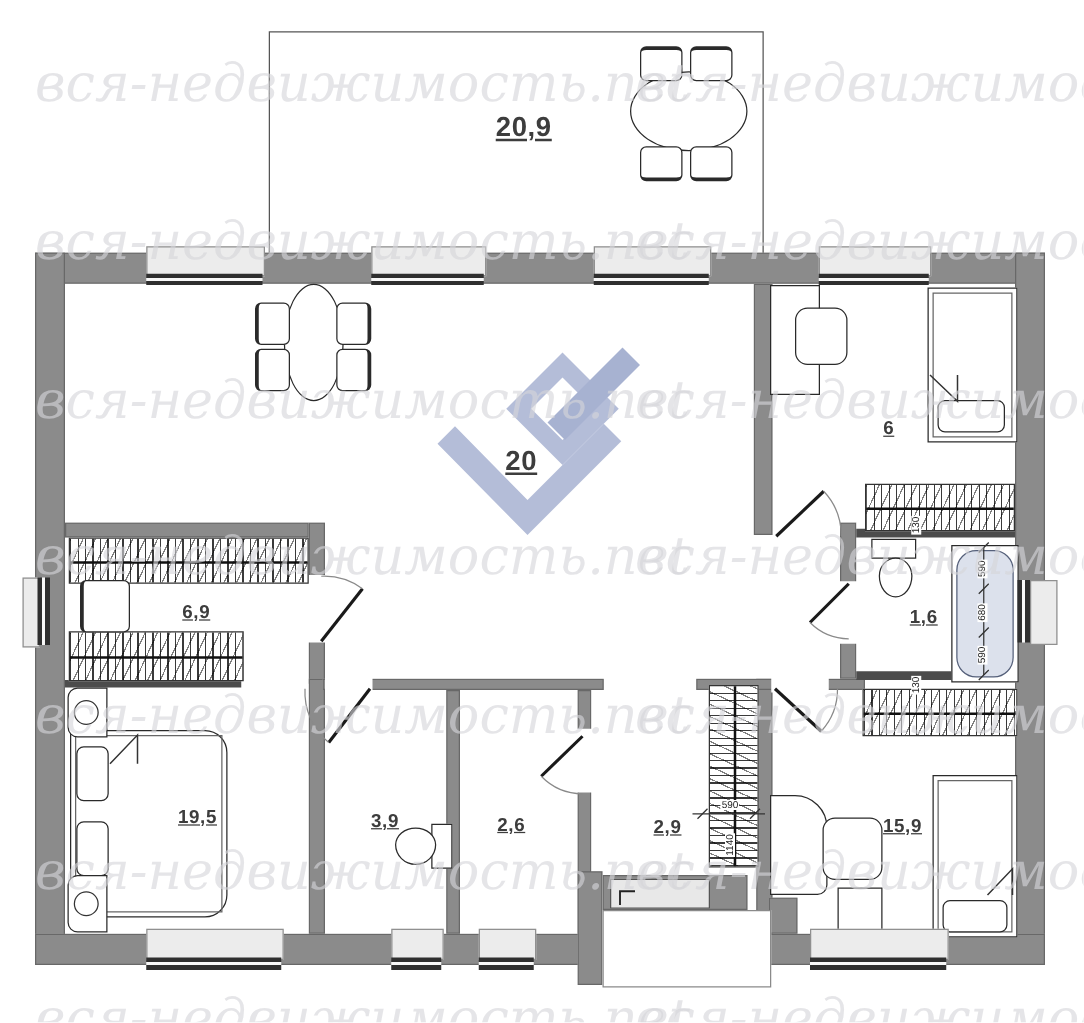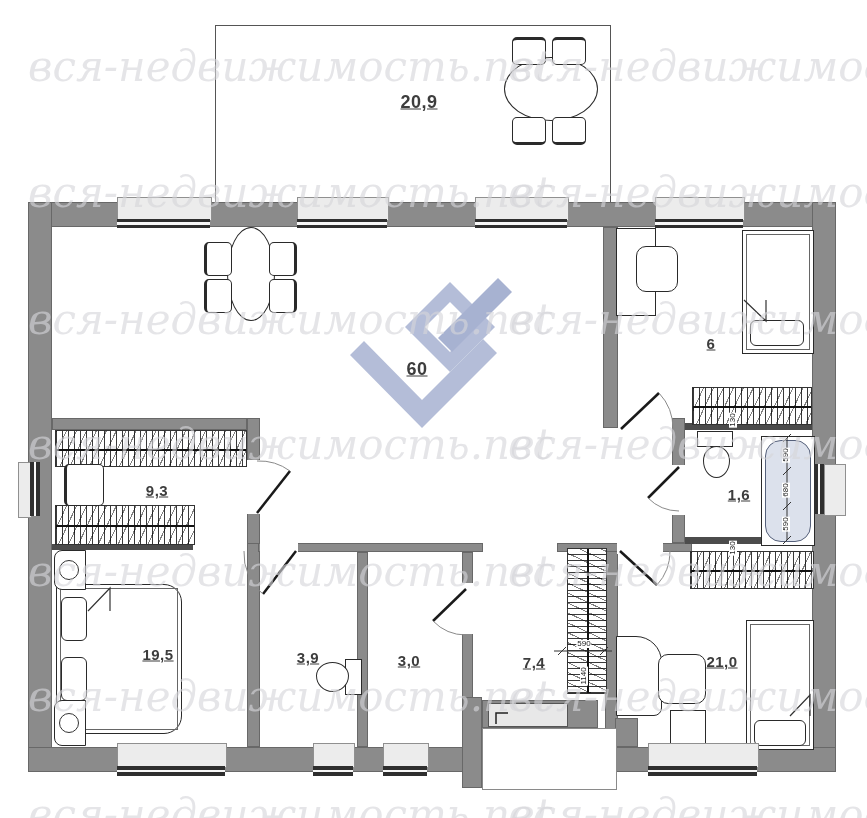--- a/index.html
+++ b/index.html
@@ -28,21 +28,21 @@
   .chair{border-radius:5px;}
   .bk-t{border-top-width:3px;} .bk-b{border-bottom-width:3px;}
   .bk-l{border-left-width:3px;} .bk-r{border-right-width:3px;}
   .ochair{border-radius:10px;}
   .bowl{border-radius:50% 50% 50% 50%/46% 46% 54% 54%;}
   .tubin{position:absolute;border:1.2px solid #55607a;border-radius:16px;background:var(--tub,#dce1ec);z-index:15;}
   .ctab{border-radius:8px 0 0 8px;}
   .ctab .dot{position:absolute;width:18px;height:18px;border:1.2px solid #333;border-radius:50%;left:4px;top:50%;margin-top:-10px;}
   .lbl{position:absolute;z-index:45;font-weight:bold;font-size:15px;color:#3d3d3d;
        text-decoration:underline;letter-spacing:.5px;transform:translate(-50%,-50%);white-space:nowrap;}
-  .lbl-lg{font-size:18px;}
+  .lbl-lg{font-size:22px;}
   .chip{position:absolute;z-index:30;font-size:8px;color:#222;background:#fff;padding:0 1px;line-height:1;
         transform:translate(-50%,-50%);white-space:nowrap;}
   .chip.rot{transform:translate(-50%,-50%) rotate(-90deg);}
   .wm{position:absolute;z-index:40;font:italic 42px "DejaVu Serif",serif;
       color:var(--watermark,#d6d6da);opacity:.62;white-space:nowrap;pointer-events:none;}
   svg.overlay{position:absolute;left:0;top:0;z-index:25;pointer-events:none;}
   svg.logo{position:absolute;z-index:20;pointer-events:none;}
 </style>
 </head>
 <body>
@@ -198,29 +198,29 @@
 
   <span class="chip rot" style="left:786px;top:455px;">590</span>
   <span class="chip rot" style="left:786px;top:490px;">680</span>
   <span class="chip rot" style="left:786px;top:524px;">590</span>
   <span class="chip rot" style="left:733px;top:420px;">130</span>
   <span class="chip rot" style="left:733px;top:548px;">130</span>
   <span class="chip" style="left:584px;top:644px;">590</span>
   <span class="chip rot" style="left:584px;top:676px;">1140</span>
 
   <span class="lbl lbl-lg" style="left:419px;top:102px;">20,9</span>
-  <span class="lbl lbl-lg" style="left:417px;top:369px;">60</span>
+  <span class="lbl lbl-lg" style="left:417px;top:369px;">20</span>
   <span class="lbl" style="left:711px;top:343px;">6</span>
-  <span class="lbl" style="left:157px;top:490px;">9,3</span>
+  <span class="lbl" style="left:157px;top:490px;">6,9</span>
   <span class="lbl" style="left:739px;top:494px;">1,6</span>
   <span class="lbl" style="left:158px;top:654px;">19,5</span>
   <span class="lbl" style="left:308px;top:657px;">3,9</span>
-  <span class="lbl" style="left:409px;top:660px;">3,0</span>
-  <span class="lbl" style="left:534px;top:662px;">7,4</span>
-  <span class="lbl" style="left:722px;top:661px;">21,0</span>
+  <span class="lbl" style="left:409px;top:660px;">2,6</span>
+  <span class="lbl" style="left:534px;top:662px;">2,9</span>
+  <span class="lbl" style="left:722px;top:661px;">15,9</span>
 
   <span class="wm" style="left:28px;top:42px;">вся-недвижимость.net</span>
   <span class="wm" style="left:508px;top:42px;">вся-недвижимость.net</span>
   <span class="wm" style="left:28px;top:168px;">вся-недвижимость.net</span>
   <span class="wm" style="left:508px;top:168px;">вся-недвижимость.net</span>
   <span class="wm" style="left:28px;top:295px;">вся-недвижимость.net</span>
   <span class="wm" style="left:508px;top:295px;">вся-недвижимость.net</span>
   <span class="wm" style="left:28px;top:420px;">вся-недвижимость.net</span>
   <span class="wm" style="left:508px;top:420px;">вся-недвижимость.net</span>
   <span class="wm" style="left:28px;top:547px;">вся-недвижимость.net</span>

